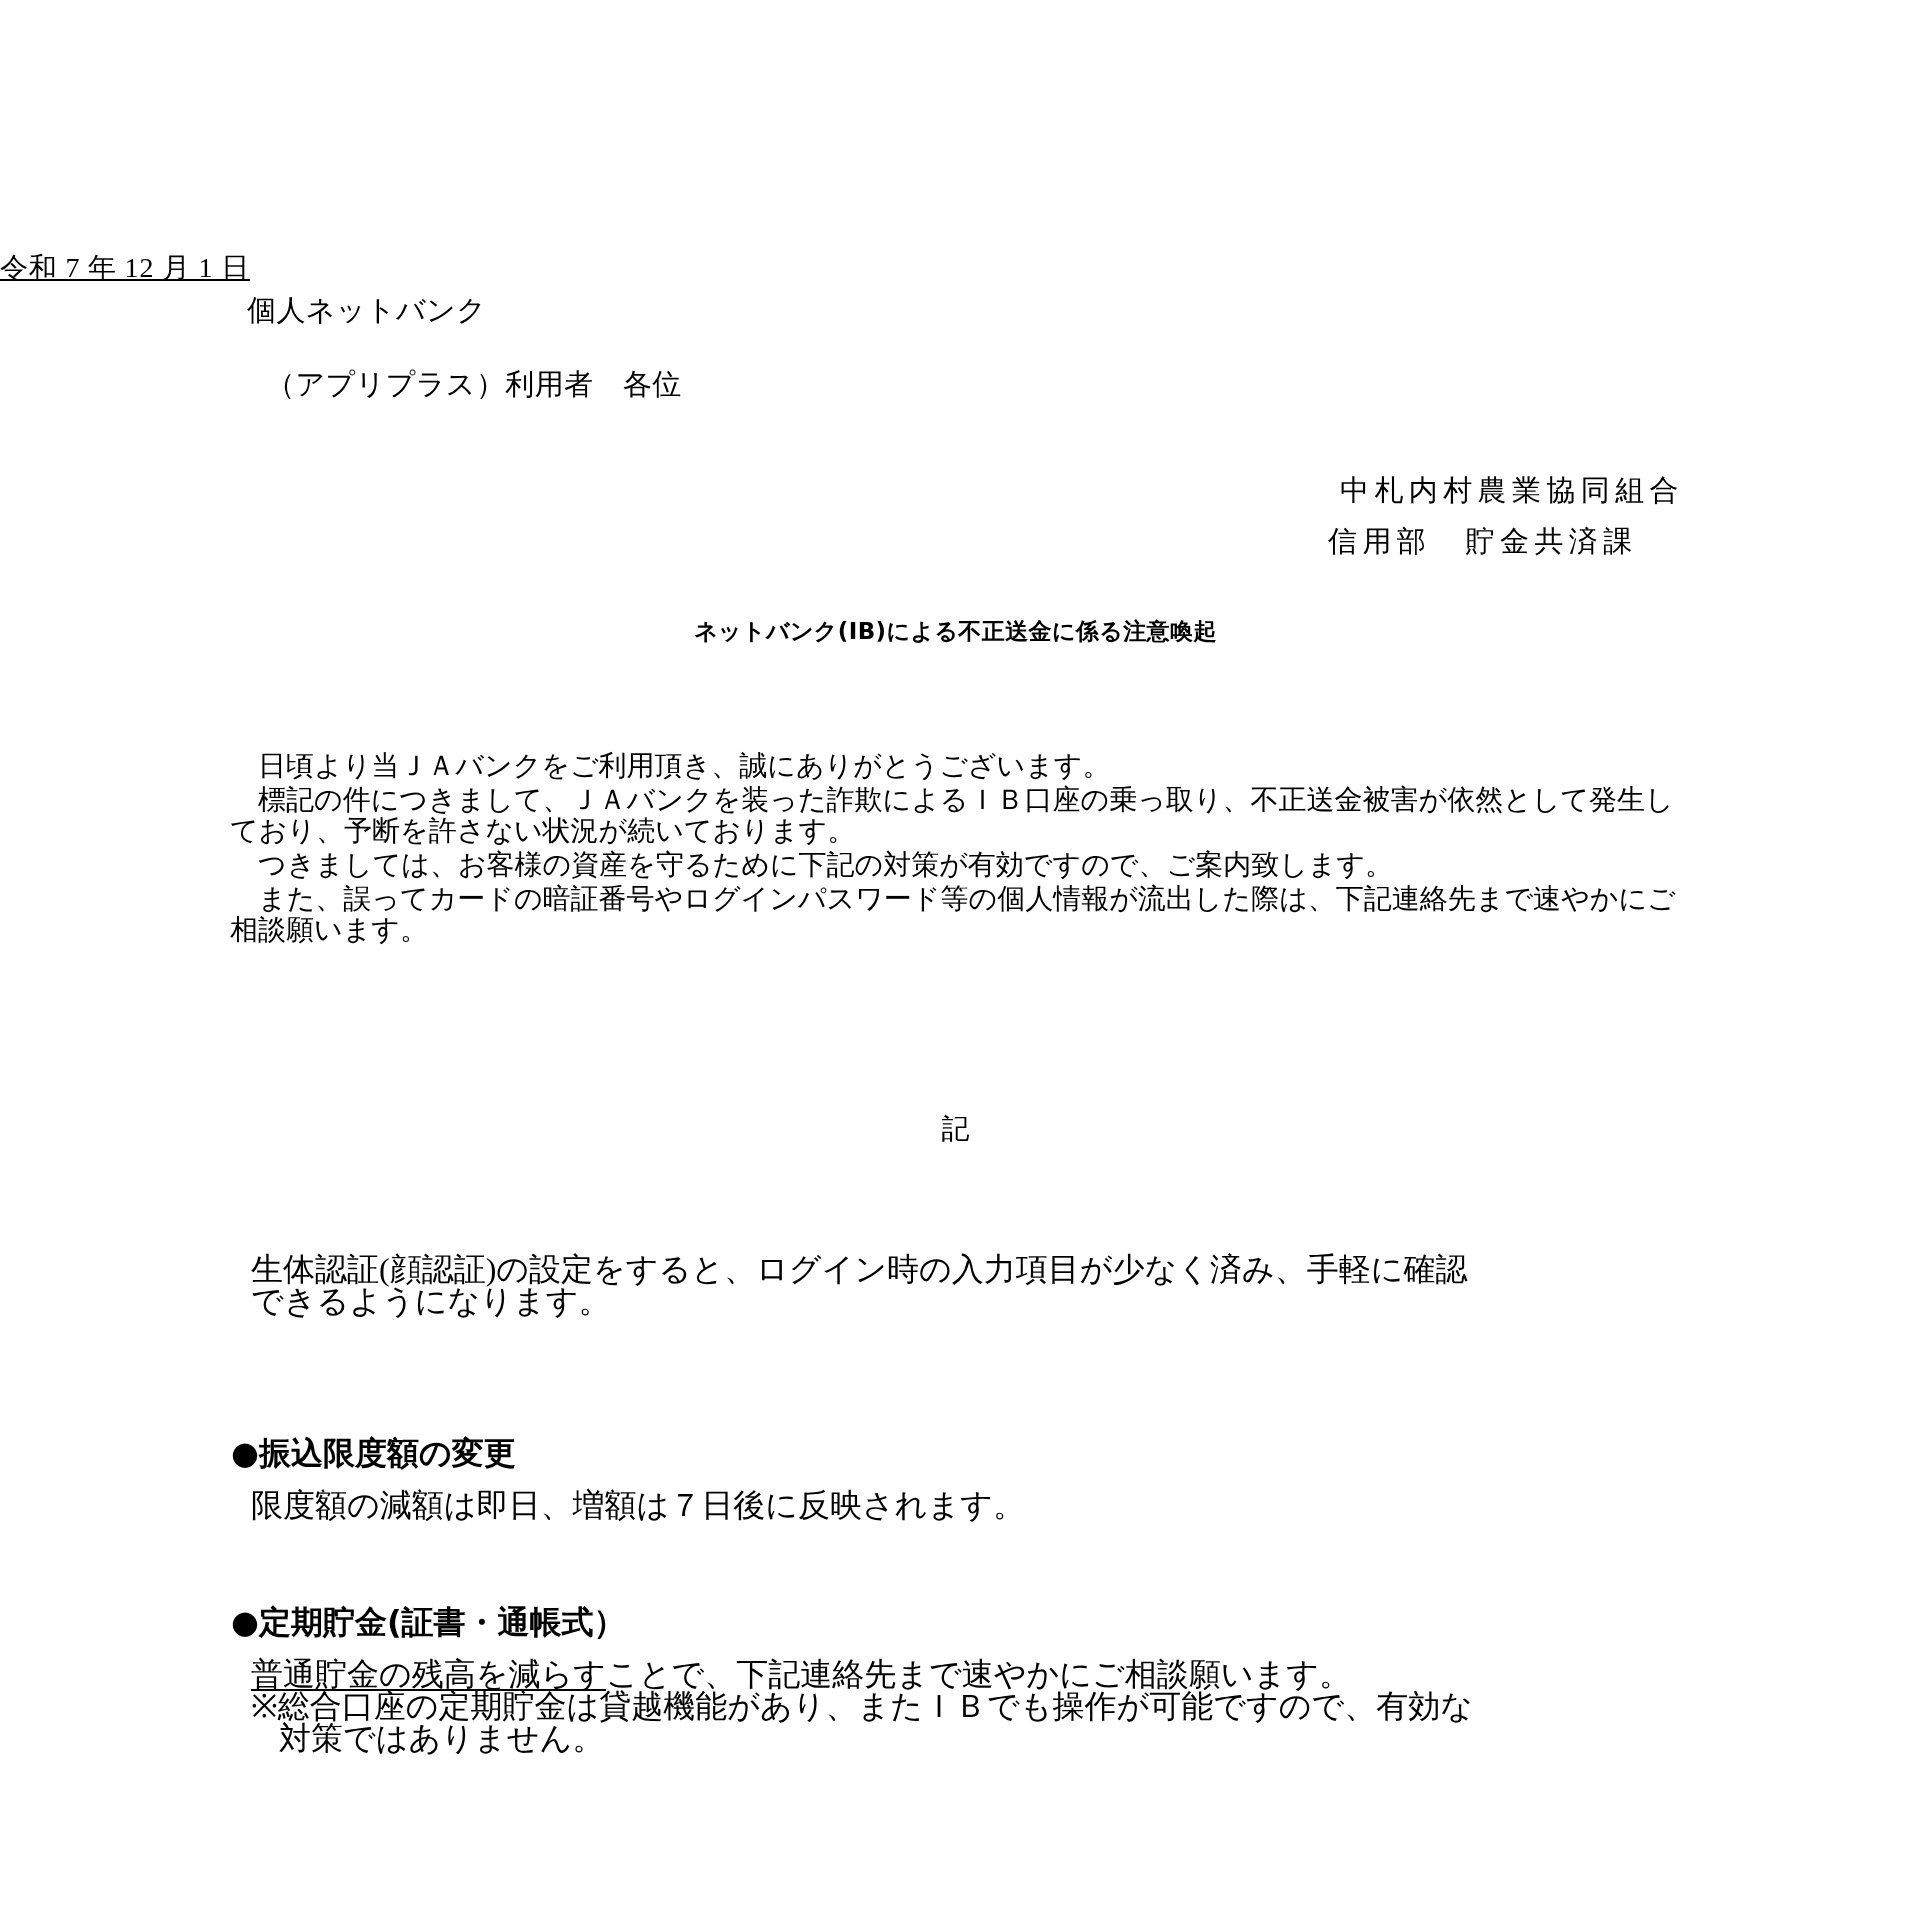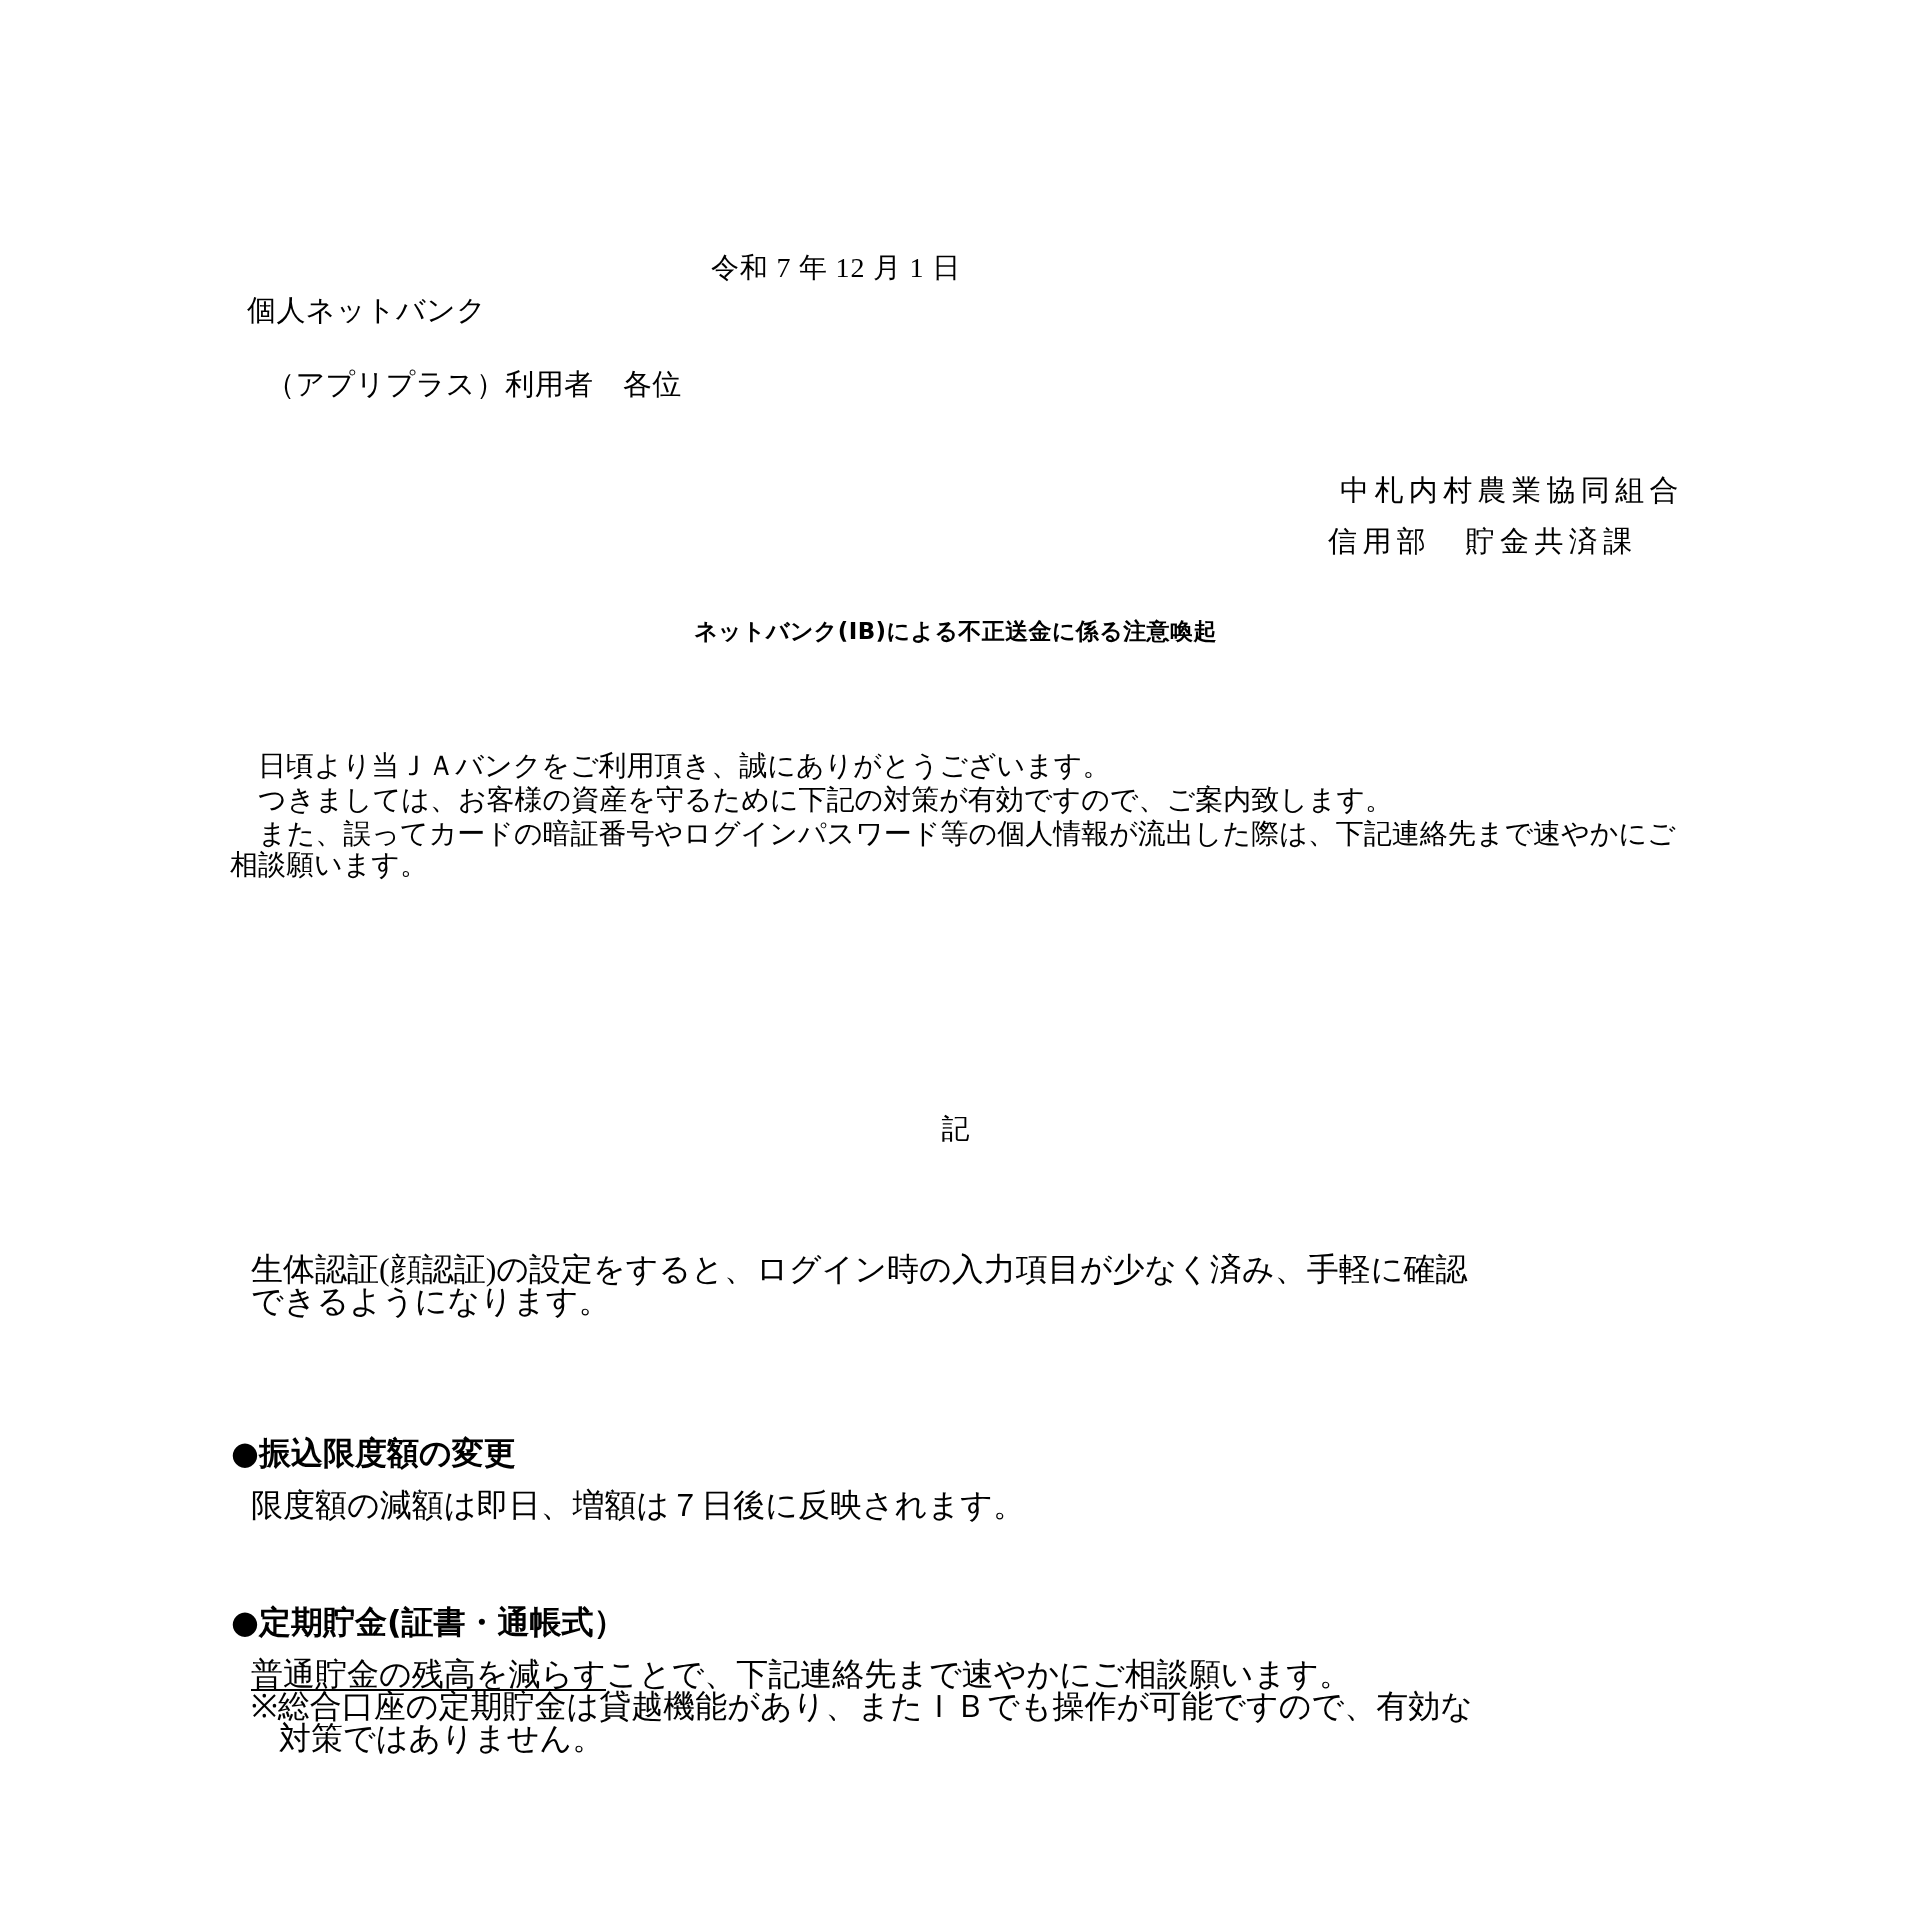--- a/index.html
+++ b/index.html
@@ -29,23 +29,24 @@
   .line {
     position: absolute;
     white-space: pre;
     line-height: 1.0;
   }
 
   .date-line {
     left: 0;
     right: 239px;
     top: 254px;
-    text-align: center;
+    text-align: left;
     font-size: 28px;
     letter-spacing: 0.8px;
+    text-decoration: underline;
   }
 
   .addressee-1 {
     left: 247px;
     top: 296px;
     font-size: 29px;
     letter-spacing: 0.4px;
   }
   .addressee-2 {
     left: 266px;
@@ -159,20 +160,21 @@
 
     <div class="sender-block">
       <div class="sender-1">中札内村農業協同組合</div>
       <div class="sender-2">信用部　貯金共済課</div>
     </div>
 
     <div class="doc-title">ネットバンク(IB)による不正送金に係る注意喚起</div>
 
     <div class="body-block">
       <p>　日頃より当ＪＡバンクをご利用頂き、誠にありがとうございます。</p>
+      <p>　標記の件につきまして、ＪＡバンクを装った詐欺によるＩＢ口座の乗っ取り、不正送金被害が依然として発生しており、予断を許さない状況が続いております。</p>
       <p>　つきましては、お客様の資産を守るために下記の対策が有効ですので、ご案内致します。</p>
       <p>　また、誤ってカードの暗証番号やログインパスワード等の個人情報が流出した際は、下記連絡先まで速やかにご相談願います。</p>
     </div>
 
     <div class="line ki-mark">記</div>
 
     <div class="section" style="top:1233px;">
       <div class="section-body"><span>生体認証(顔認証)の設定をすると、ログイン時の入力項目が少なく済み、手軽に確認</span><br><span>できるようになります。</span></div>
     </div>
 

